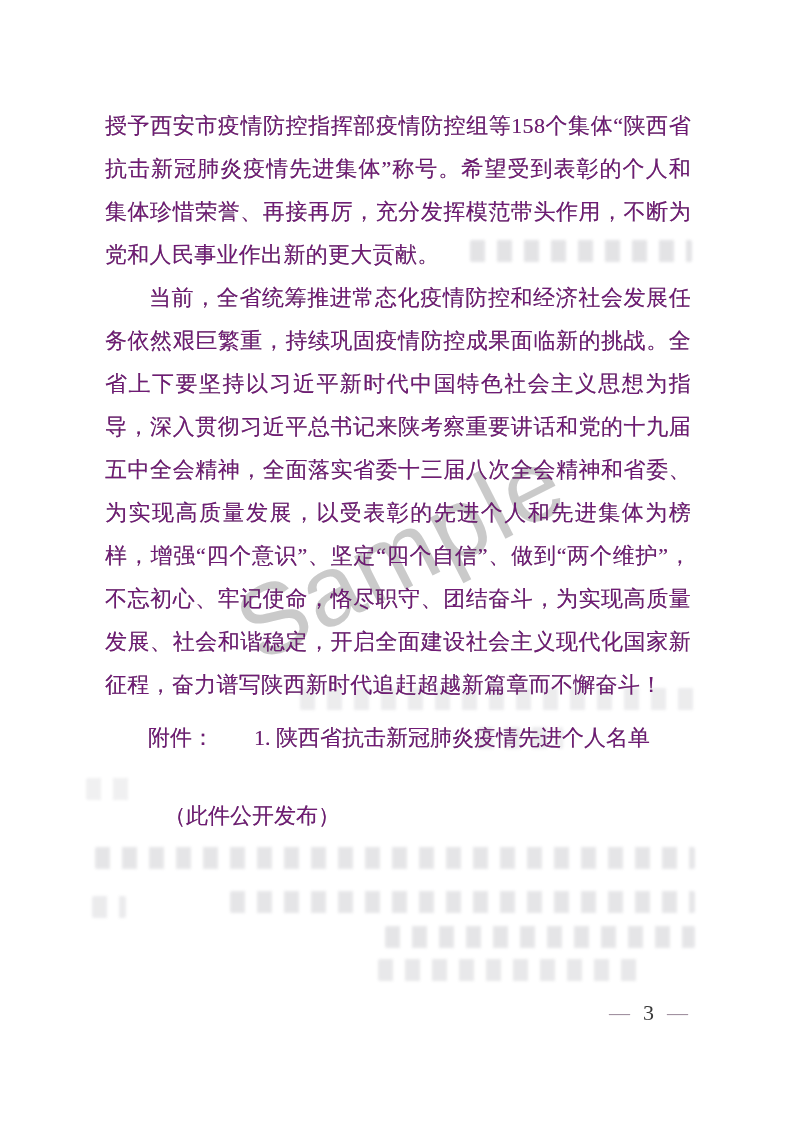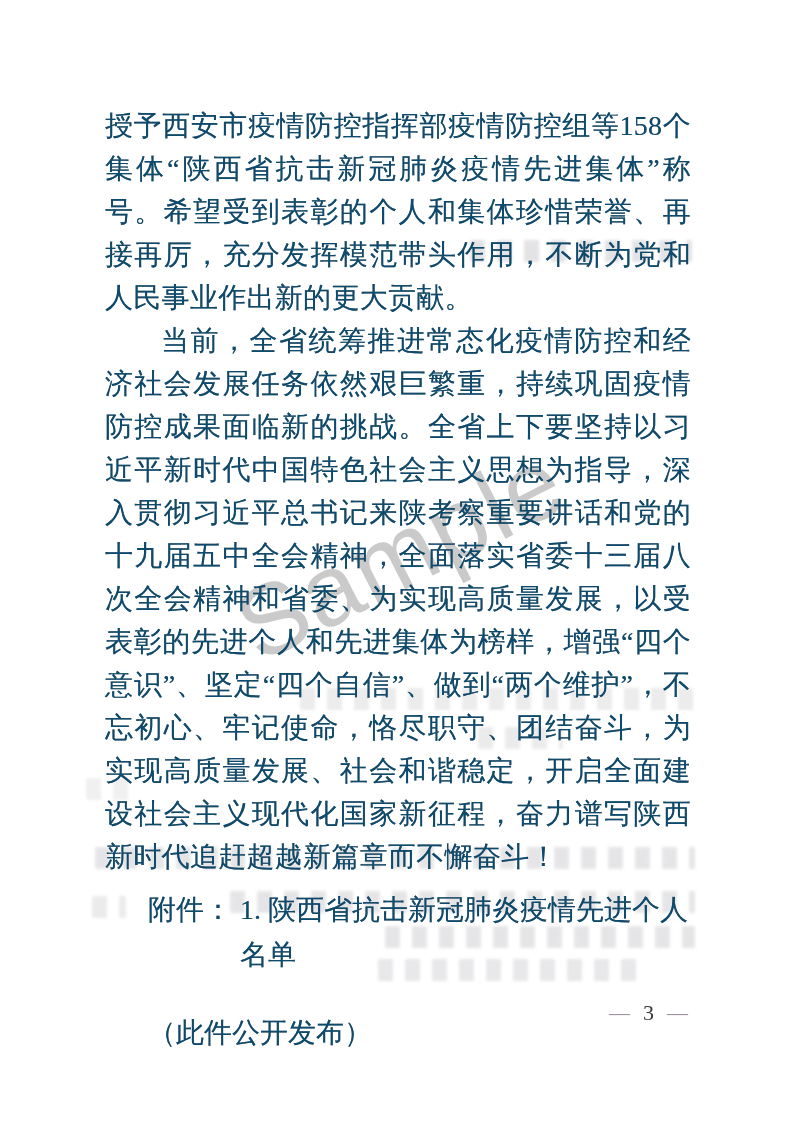--- a/index.html
+++ b/index.html
@@ -57,22 +57,22 @@
   .g5  { left: 230px; top: 891px; width: 465px; opacity: .50; }
   .g6  { left: 385px; top: 926px; width: 310px; opacity: .50; }
   .g7  { left: 378px; top: 959px; width: 265px; opacity: .45; }
   
   .content {
     position: absolute;
     left: 105px;
     top: 104px;
     width: 586px;
     z-index: 1;
-    color: #0c4a6e;
-    font-size: 28px;
+    color: #701a75;
+    font-size: 22px;
     line-height: 43px;
     text-align: justify;
     text-shadow: 0 0 0.5px rgba(30,30,30,0.55);
   }
   .para {
     margin: 0;
     letter-spacing: 0.3px;
   }
   .para.indented {
     text-indent: 2em;
@@ -83,23 +83,24 @@
     line-height: 45px;
     text-align: left;
   }
   .att-label {
     white-space: nowrap;
     margin-right: 8px;
   }
   .att-items {
     display: flex;
     flex-direction: column;
+    margin-left: 32px;
   }
   .publish-note {
-    margin: 34px 0 0 43px;
+    margin: 34px 0 0 59px;
     line-height: 43px;
     text-align: left;
   }
   
   .page-number {
     position: absolute;
     top: 1000px;
     right: 106px;
     display: flex;
     align-items: center;

